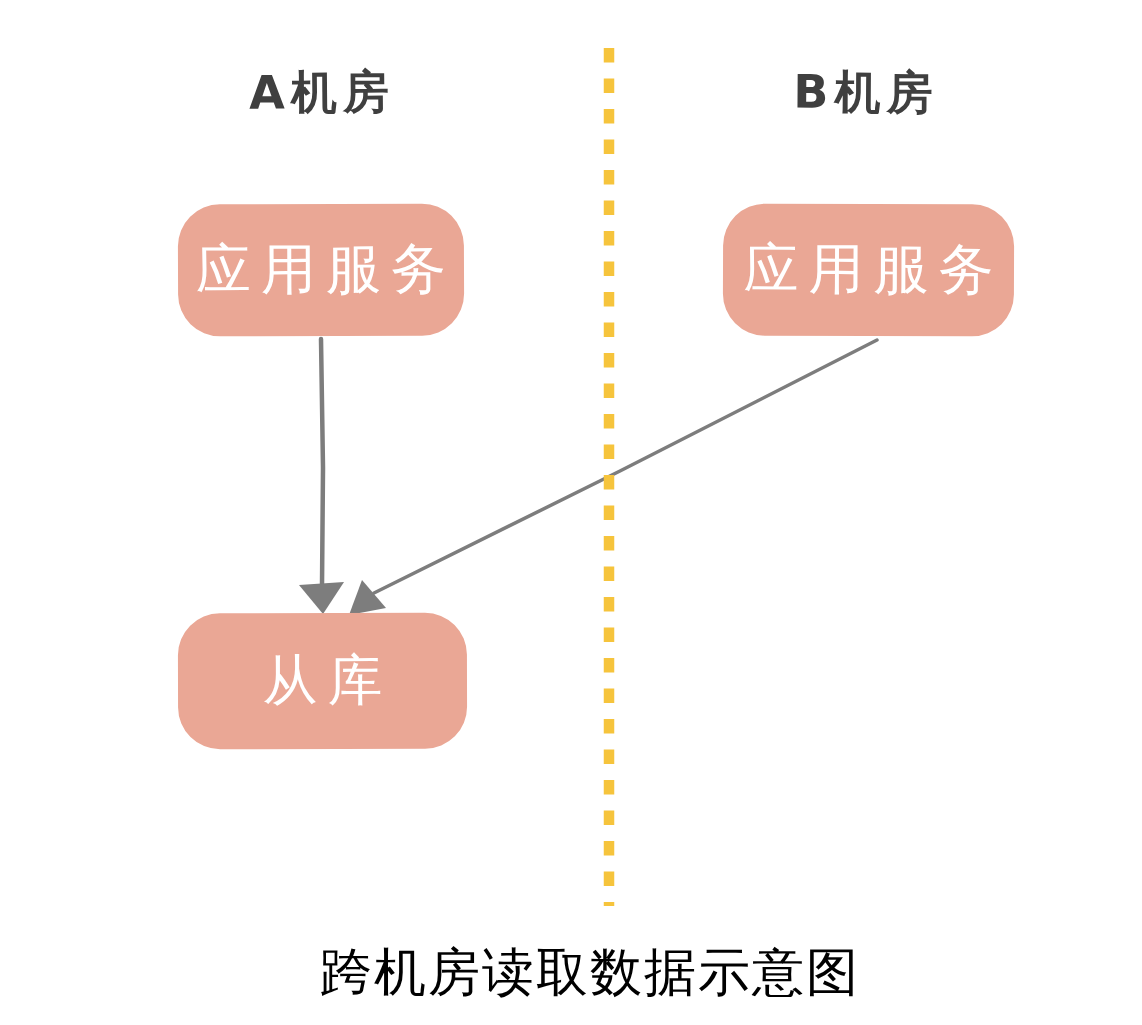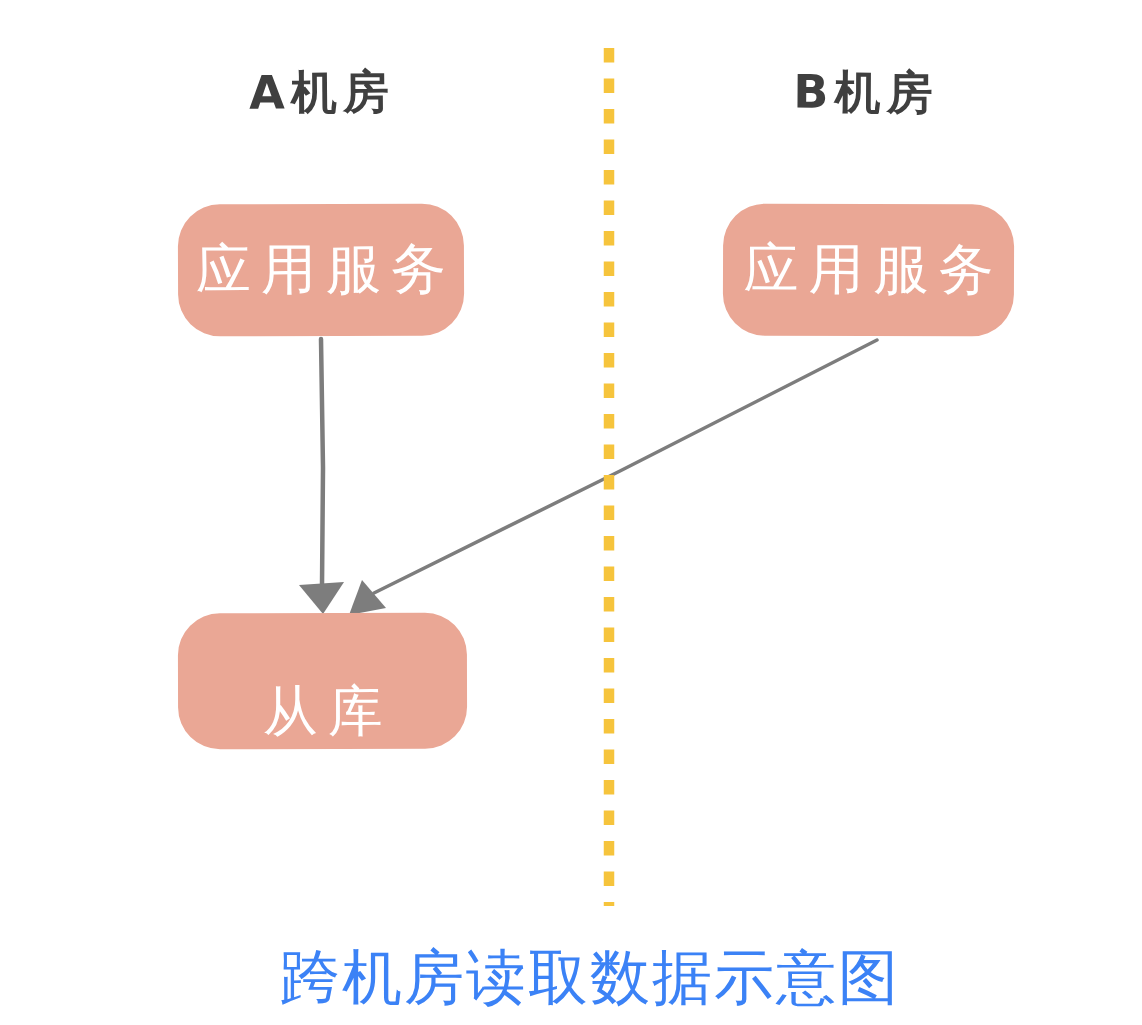--- a/index.html
+++ b/index.html
@@ -42,28 +42,28 @@
     align-items: center;
     justify-content: center;
     color: #ffffff;
     font-size: 55px;
     letter-spacing: 10px;
     white-space: nowrap;
   }
   .node .node-label { padding-left: 10px; }
   .node.app-a { left: 178px; top: 204px; width: 286px; height: 132px; transform: rotate(-0.2deg); }
   .node.app-b { left: 723px; top: 204px; width: 291px; height: 132px; transform: rotate(0.2deg); }
-  .node.slave { left: 178px; top: 613px; width: 289px; height: 136px; transform: rotate(-0.15deg); align-items: flex-end; }
+  .node.slave { left: 178px; top: 613px; width: 289px; height: 136px; transform: rotate(-0.15deg); }
   .caption {
     position: absolute;
     left: 590px;
     top: 938px;
     transform: translateX(-50%);
-    font-size: 60px;
-    color: #3b82f6;
+    font-size: 52px;
+    color: #000000;
     letter-spacing: 2px;
     white-space: nowrap;
   }
 </style>
 </head>
 <body>
 
 <div class="canvas">
 
   <svg class="connector-layer" viewBox="0 0 1142 1025" xmlns="http://www.w3.org/2000/svg">

